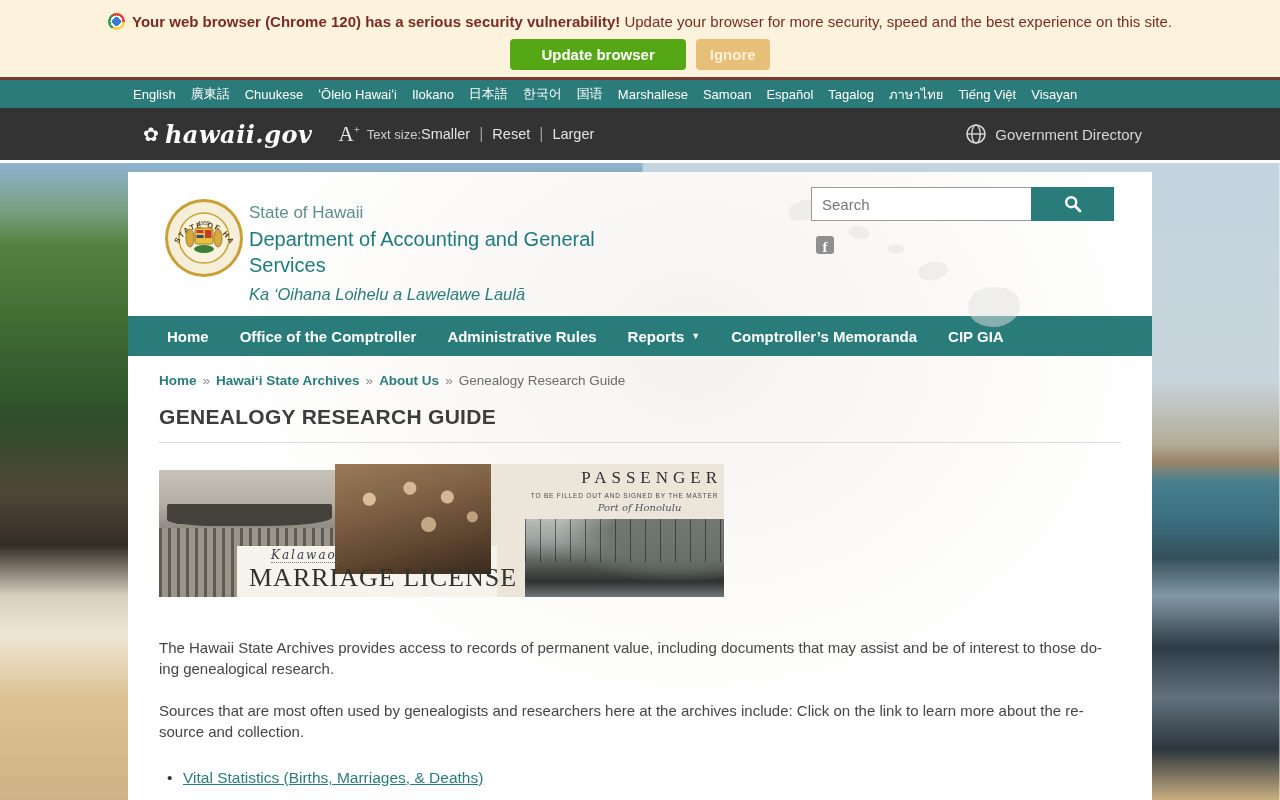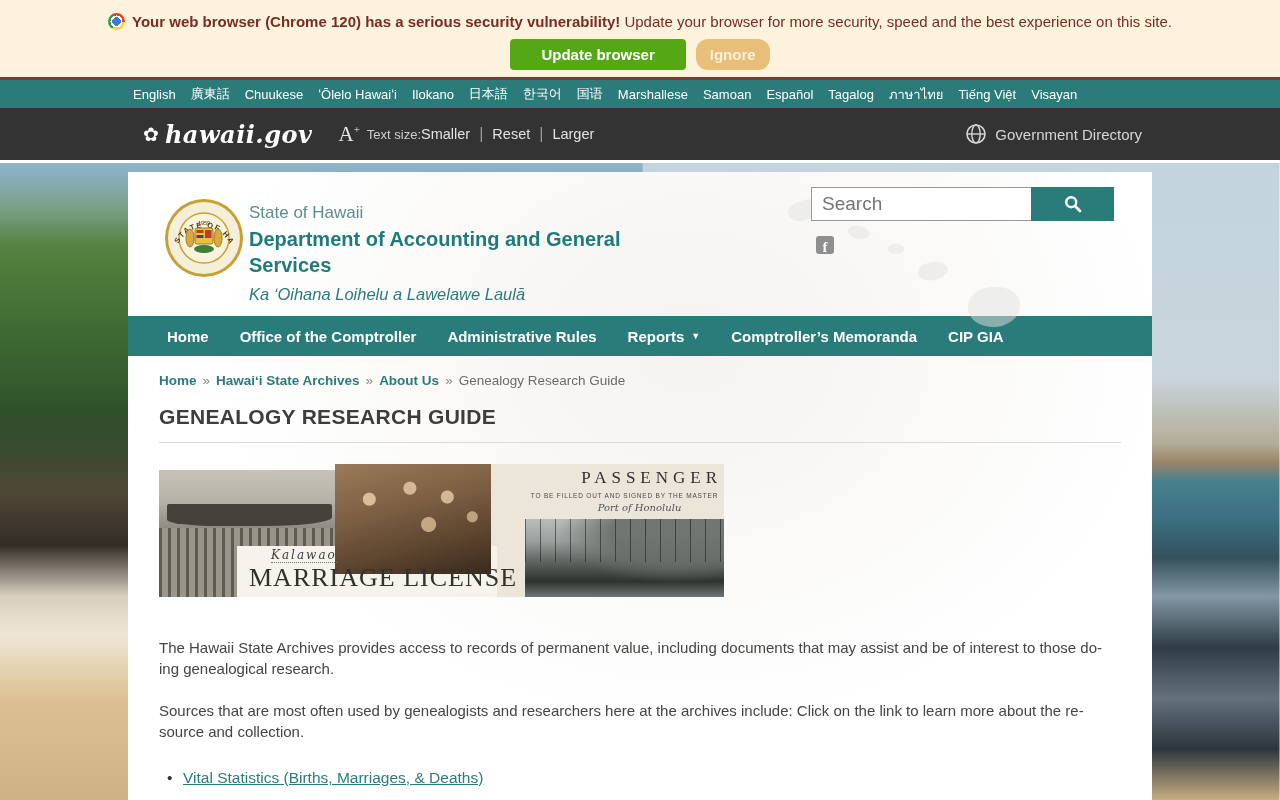--- a/index.html
+++ b/index.html
@@ -9,21 +9,21 @@
   
   .update-banner { height:80px; background:#fdf3dd; border-bottom:3px solid #7a3a30; padding-top:13px; position:relative; z-index:10; }
   .banner-msg { display:flex; justify-content:center; align-items:center; gap:7px; font-size:15px; color:#7a2b24; }
   .banner-msg b { font-weight:bold; }
   .chrome-icon { width:17px; height:17px; border-radius:50%; flex:0 0 17px;
      background:
        radial-gradient(circle, #3a7bd5 0 4.2px, #ffffff 4.2px 6px, rgba(0,0,0,0) 6px),
        conic-gradient(from -30deg, #e8402a 0 120deg, #ffce41 120deg 240deg, #2f9e4f 240deg 360deg); }
   .banner-buttons { display:flex; justify-content:center; gap:10px; margin-top:9px; }
   .btn-update { background:#55a716; color:#fff; font-weight:bold; font-size:15px; border:none; border-radius:4px; padding:7px 31px; cursor:pointer; }
-  .btn-ignore { background:#e7bf78; color:#fbf0d8; font-weight:bold; font-size:15px; border:none; border-radius:12px; padding:7px 14px; cursor:pointer; }
+  .btn-ignore { background:#e7bf78; color:#fbf0d8; font-weight:bold; font-size:15px; border:none; border-radius:4px; padding:7px 14px; cursor:pointer; }
 
   
   .lang-bar { height:28px; background:#2a7b79; position:relative; z-index:10; }
   .lang-inner { width:1024px; margin:0 auto; height:100%; display:flex; align-items:center; gap:15px; padding-left:5px; }
   .lang-inner a { color:#fff; font-size:13px; text-decoration:none; white-space:nowrap; }
 
   
   .util-bar { height:52px; background:#333333; position:relative; z-index:10; }
   .util-inner { width:1024px; margin:0 auto; height:100%; display:flex; align-items:center; justify-content:space-between; }
   .util-left { display:flex; align-items:center; }
@@ -49,25 +49,25 @@
     background-position:left top, right top; }
 
   
   .panel { position:absolute; left:128px; top:172px; width:1024px; bottom:0; background:#fff; z-index:5;
     background-image:radial-gradient(ellipse at 55% 28%, #f5f3f0 0%, #ffffff 60%); }
 
   .site-header { position:relative; height:144px; }
   .seal { position:absolute; left:36px; top:26px; width:80px; height:80px; }
   .agency { position:absolute; left:121px; top:31px; width:420px; }
   .agency-parent { font-size:17px; color:#5e8d8c; }
-  .agency-name { font-size:20px; font-weight:bold; color:#1f7a7c; line-height:1.3; margin-top:3px; width:410px; }
+  .agency-name { font-size:20px; font-weight:normal; color:#1f7a7c; line-height:1.3; margin-top:3px; width:410px; }
   .agency-tagline { font-size:16.5px; font-style:italic; color:#2a7c7a; margin-top:7px; }
 
   .search-wrap { position:absolute; right:38px; top:15px; display:flex; }
-  .search-input { width:220px; height:34px; border:1px solid #999; border-right:none; font-size:19px; padding:16px 10px; color:#737373; outline:none; font-family:"Liberation Sans", sans-serif; }
+  .search-input { width:220px; height:34px; border:1px solid #999; border-right:none; font-size:15px; padding:16px 10px; color:#737373; outline:none; font-family:"Liberation Sans", sans-serif; }
   .search-btn { width:83px; height:34px; background:#2a7c7a; border:none; display:flex; align-items:center; justify-content:center; cursor:pointer; }
   .fb-icon { position:absolute; left:688px; top:64px; width:18px; height:18px; background:#8f8f8f; border-radius:3px; color:#fff; font-family:"Liberation Serif", serif; font-weight:bold; font-size:15px; display:flex; align-items:flex-end; justify-content:center; line-height:.95; overflow:hidden; cursor:pointer; }
 
   .islands { position:absolute; pointer-events:none; opacity:.5; }
   .isle { position:absolute; background:#e3e3e1; border-radius:45% 55% 50% 50%; }
 
   
   .main-nav { height:40px; background:#2a7c7a; display:flex; align-items:center; gap:31px; padding-left:39px; }
   .main-nav a { color:#fff; font-size:15px; font-weight:bold; text-decoration:none; white-space:nowrap; display:flex; align-items:center; gap:7px; }
   .caret { font-size:9px; }

